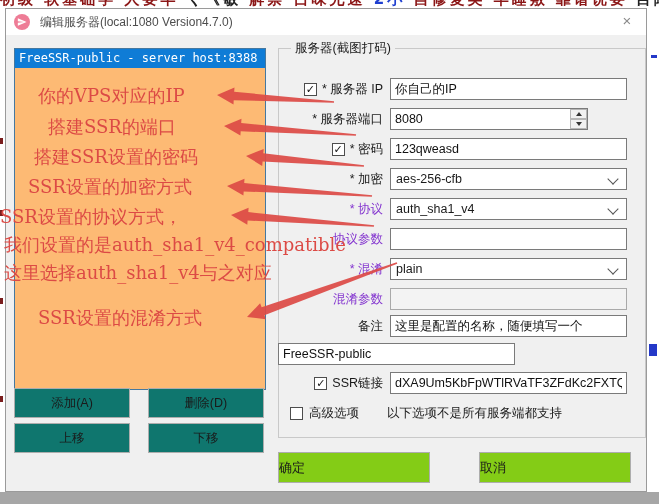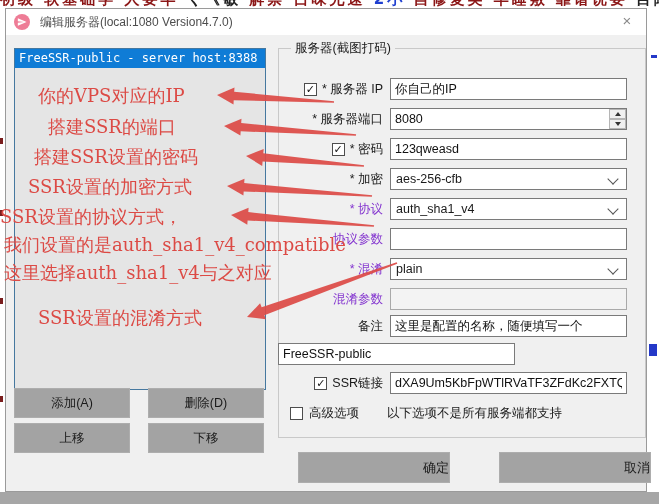--- a/index.html
+++ b/index.html
@@ -16,45 +16,45 @@
   .blue-mark{position:absolute;background:#2438c8;}
   .bottom-strip{position:absolute;left:0;top:492px;width:659px;height:12px;background:#a6a6a6;}
   
   .dialog{position:absolute;left:5px;top:8px;width:642px;height:484px;background:#f0f0f0;border:1px solid #9a9a9a;box-sizing:border-box;}
   .titlebar{position:absolute;left:0;top:0;width:100%;height:26px;background:#ffffff;display:flex;align-items:center;}
   .app-icon{width:16px;height:16px;border-radius:50%;background:#ee7c96;margin-left:8px;display:flex;align-items:center;justify-content:center;flex:0 0 auto;}
   .app-icon svg{width:10px;height:10px;}
   .title-text{margin-left:10px;font-size:12px;color:#4d4d4d;}
   .close-btn{position:absolute;right:8px;top:2px;width:22px;height:20px;text-align:center;line-height:20px;font-size:15px;color:#8a8a8a;cursor:default;}
   
-  .listbox{position:absolute;left:9px;top:40px;width:252px;height:342px;background:#e5e5e5;border:1px solid #46789f;box-sizing:border-box;}
+  .listbox{position:absolute;left:9px;top:40px;width:252px;height:342px;background:#fdba74;border:1px solid #46789f;box-sizing:border-box;}
   .list-sel{height:19px;background:#0f7cd6;color:#ffffff;font-family:"DejaVu Sans Mono",monospace;font-size:12px;line-height:19px;padding-left:4px;white-space:nowrap;overflow:hidden;}
-  .lbtn{position:absolute;width:116px;height:30px;background:#a3a3a3;border:1px solid #adadad;box-sizing:border-box;text-align:center;line-height:28px;font-size:12.5px;color:#1a1a1a;}
+  .lbtn{position:absolute;width:116px;height:30px;background:#0f766e;border:1px solid #adadad;box-sizing:border-box;text-align:center;line-height:28px;font-size:12.5px;color:#1a1a1a;}
   
   .anno{position:absolute;color:#dc4a45;font-family:"DejaVu Serif","Liberation Serif",serif;font-size:18px;white-space:nowrap;z-index:40;}
   #arrows{position:absolute;left:0;top:0;width:659px;height:504px;z-index:45;pointer-events:none;}
   
   .groupbox{position:absolute;left:273px;top:40px;width:368px;height:390px;border:1px solid #c9c9c9;box-sizing:border-box;}
   .group-legend{position:absolute;left:12px;top:-9px;background:#f0f0f0;padding:0 4px;font-size:12.5px;color:#1a1a1a;}
   .frow{position:absolute;height:22px;display:flex;align-items:center;}
   .flabel{width:105px;text-align:right;margin-right:7px;white-space:nowrap;font-size:12.5px;display:flex;align-items:center;justify-content:flex-end;gap:5px;}
   .purple{color:#8435cf;text-align:right;}
   .cbox{width:13px;height:13px;background:#fff;border:1px solid #4d4d4d;box-sizing:border-box;font-size:11px;line-height:11px;text-align:center;color:#111;flex:0 0 auto;}
   .finput{width:237px;height:22px;box-sizing:border-box;border:1px solid #7a7a7a;background:#fff;font-family:"Liberation Sans","DejaVu Sans",sans-serif;font-size:12.5px;padding:0 4px;color:#111;}
   .finput.gray{background:#f3f3f3;border-color:#a9a9a9;}
   .fselect{position:relative;width:237px;height:22px;box-sizing:border-box;border:1px solid #7a7a7a;background:#fff;display:flex;align-items:center;padding-left:5px;font-size:12.5px;}
   .chev{position:absolute;right:9px;top:6px;width:7px;height:7px;border:solid #555;border-width:0 1.5px 1.5px 0;transform:rotate(45deg);}
-  .spinwrap{position:relative;width:237px;height:22px;box-sizing:border-box;}
+  .spinwrap{position:relative;width:198px;height:22px;box-sizing:border-box;}
   .spinwrap input{width:100%;height:100%;box-sizing:border-box;border:1px solid #7a7a7a;font-size:12.5px;padding:0 20px 0 4px;font-family:inherit;color:#111;}
   .spinners{position:absolute;right:1px;top:1px;width:17px;height:20px;display:flex;flex-direction:column;}
   .spin{flex:1;background:#f0f0f0;border:1px solid #b5b5b5;box-sizing:border-box;display:flex;align-items:center;justify-content:center;}
   .tri-up{width:0;height:0;border-left:3px solid transparent;border-right:3px solid transparent;border-bottom:4px solid #333;}
   .tri-dn{width:0;height:0;border-left:3px solid transparent;border-right:3px solid transparent;border-top:4px solid #333;}
   .hint{font-size:12.5px;color:#1a1a1a;}
-  .dbtn{position:absolute;width:152px;height:31px;background:#a3a3a3;border:1px solid #adadad;box-sizing:border-box;text-align:right;line-height:29px;font-size:13px;color:#1a1a1a;margin-left:20px;}
+  .dbtn{position:absolute;width:152px;height:31px;background:#84cc16;border:1px solid #adadad;box-sizing:border-box;text-align:left;line-height:29px;font-size:13px;color:#1a1a1a;}
 </style>
 </head>
 <body>
 
 <div class="garble">
   <span class="garble-inner">
     <span style="color:#8b1616">初级 软基础学 人要早</span>
     <span style="color:#222">く《敏</span>
     <span style="color:#8b1616">解禁 吕味尤速</span>
     <span style="color:#1f3fd0">2小</span>

